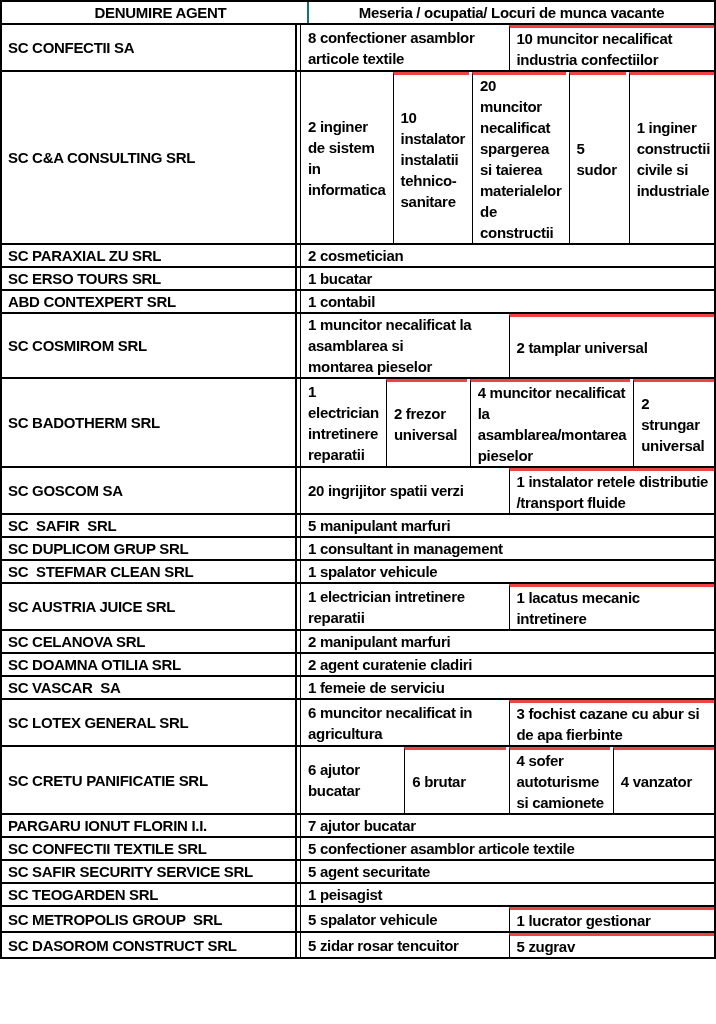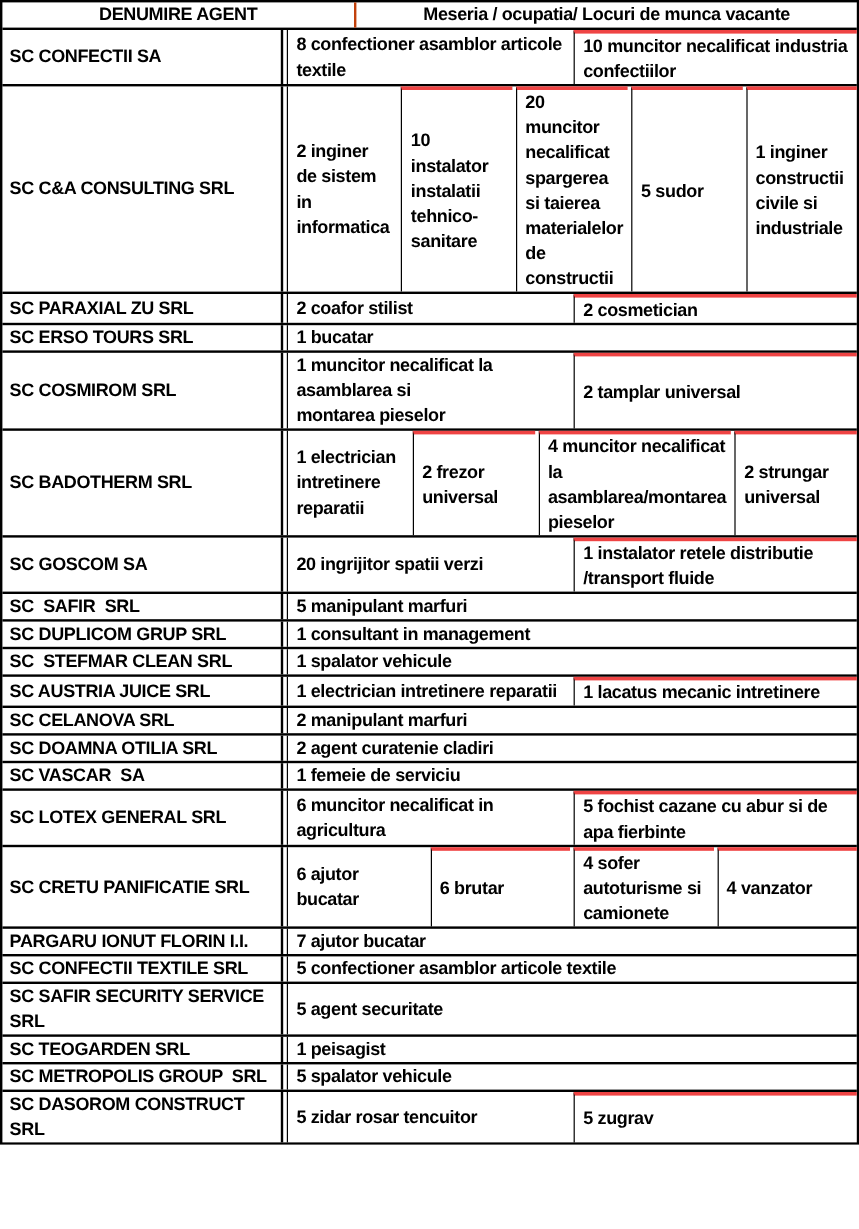--- a/index.html
+++ b/index.html
@@ -30,34 +30,35 @@
   .header-cell {
     display: flex;
     align-items: center;
     justify-content: center;
     text-align: center;
     white-space: pre-wrap;
   }
   .header-cell.col1 {
     width: 295px;
     box-sizing: border-box;
-    border-right: 2px solid #c2410c;
+    border-right: 2px solid #0f766e;
     flex: none;
+    margin-left: 12px;
   }
   .header-cell.col2 {
     flex: 1;
   }
   .company-section {
     display: flex;
   }
   .company-section + .company-section {
     border-top: 2px solid #000000;
   }
   .company-cell {
-    width: 234px;
+    width: 295px;
     box-sizing: border-box;
     border-right: 2px solid #000000;
     flex: none;
     display: flex;
     align-items: center;
     padding: 0 4px 0 6px;
     white-space: pre-wrap;
   }
   .jobs-col {
     flex: 1;
@@ -101,28 +102,33 @@
           <div class="job-row">10 instalator instalatii tehnico-sanitare</div>
           <div class="job-row">20 muncitor necalificat spargerea si taierea
 materialelor de constructii</div>
           <div class="job-row">5 sudor</div>
           <div class="job-row">1 inginer constructii civile si industriale</div>
         </div>
       </div>
       <div class="company-section">
         <div class="company-cell">SC PARAXIAL ZU SRL</div>
         <div class="jobs-col">
-          <div class="job-row">2 coafor stilist</div>
           <div class="job-row">2 cosmetician</div>
         </div>
       </div>
       <div class="company-section">
         <div class="company-cell">SC ERSO TOURS SRL</div>
         <div class="jobs-col">
           <div class="job-row">1 bucatar</div>
+        </div>
+      </div>
+      <div class="company-section">
+        <div class="company-cell">ABD CONTEXPERT SRL</div>
+        <div class="jobs-col">
+          <div class="job-row">1 contabil</div>
         </div>
       </div>
       <div class="company-section">
         <div class="company-cell">SC COSMIROM SRL</div>
         <div class="jobs-col">
           <div class="job-row">1 muncitor necalificat la asamblarea si
 montarea pieselor</div>
           <div class="job-row">2 tamplar universal</div>
         </div>
       </div>
@@ -183,21 +189,21 @@
       <div class="company-section">
         <div class="company-cell">SC VASCAR  SA</div>
         <div class="jobs-col">
           <div class="job-row">1 femeie de serviciu</div>
         </div>
       </div>
       <div class="company-section">
         <div class="company-cell">SC LOTEX GENERAL SRL</div>
         <div class="jobs-col">
           <div class="job-row">6 muncitor necalificat in agricultura</div>
-          <div class="job-row">5 fochist cazane cu abur si de apa fierbinte</div>
+          <div class="job-row">3 fochist cazane cu abur si de apa fierbinte</div>
         </div>
       </div>
       <div class="company-section">
         <div class="company-cell">SC CRETU PANIFICATIE SRL</div>
         <div class="jobs-col">
           <div class="job-row">6 ajutor bucatar</div>
           <div class="job-row">6 brutar</div>
           <div class="job-row">4 sofer autoturisme si camionete</div>
           <div class="job-row">4 vanzator</div>
         </div>
@@ -223,20 +229,21 @@
       <div class="company-section">
         <div class="company-cell">SC TEOGARDEN SRL</div>
         <div class="jobs-col">
           <div class="job-row">1 peisagist</div>
         </div>
       </div>
       <div class="company-section">
         <div class="company-cell">SC METROPOLIS GROUP  SRL</div>
         <div class="jobs-col">
           <div class="job-row">5 spalator vehicule</div>
+          <div class="job-row">1 lucrator gestionar</div>
         </div>
       </div>
       <div class="company-section">
         <div class="company-cell">SC DASOROM CONSTRUCT SRL</div>
         <div class="jobs-col">
           <div class="job-row">5 zidar rosar tencuitor</div>
           <div class="job-row">5 zugrav</div>
         </div>
       </div>
     </div>

